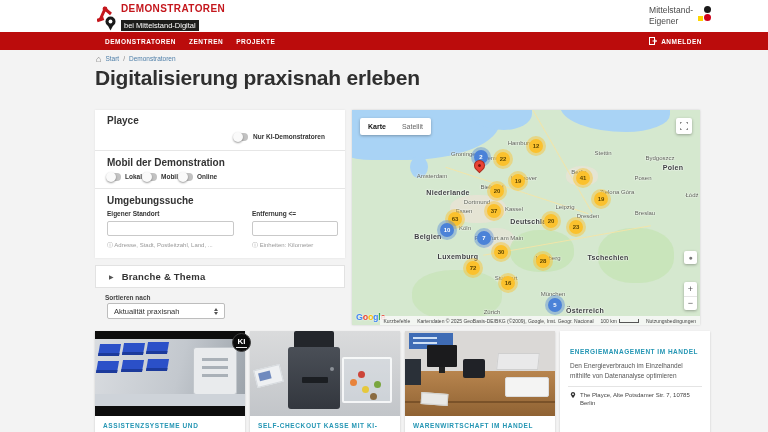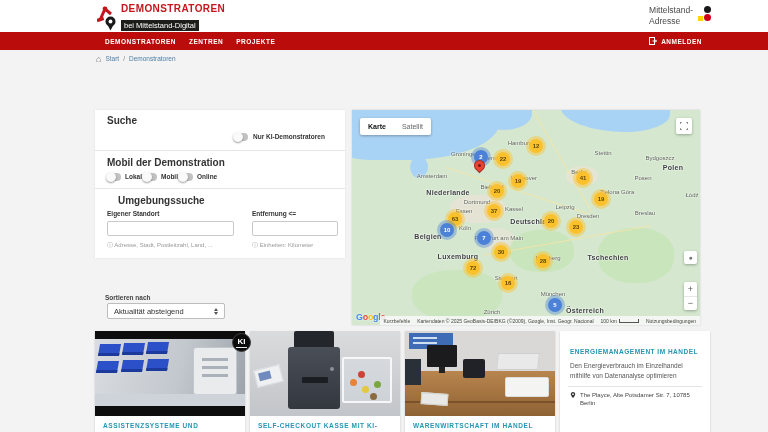--- a/index.html
+++ b/index.html
@@ -154,21 +154,21 @@
         <circle cx="13.5" cy="16.5" r="1.9" fill="#fff"></circle>
       </svg>
       <div class="logo-text">
         <div class="lt1">DEMONSTRATOREN</div>
         <div class="lt2">bei Mittelstand-Digital</div>
       </div>
     </div>
     <div class="brand">
       <div class="brand-text">
         <div>Mittelstand-</div>
-        <div>Adresse</div>
+        <div>Eigener</div>
       </div>
       <div class="flag-dots">
         <span class="d-black"></span>
         <span class="row">
             <span class="d-yellow"></span>
             <span class="d-red"></span>
           </span>
       </div>
     </div>
   </div>
@@ -187,51 +187,56 @@
       <span>ANMELDEN</span>
     </div>
   </div>
 
   <div class="breadcrumb">
     <span class="home-ic">⌂</span>
     <a>Start</a>
     <span>/</span>
     <a>Demonstratoren</a>
   </div>
+  <h1 class="page-title">Digitalisierung praxisnah erleben</h1>
 
   <div class="panel">
-    <div class="sec-h" style="left:12px;top:5px;">Suche</div>
+    <div class="sec-h" style="left:12px;top:5px;">Playce</div>
     <div class="toggle" style="left:139px;top:23px;"></div>
     <div class="tog-label" style="left:158px;top:23px;">Nur KI-Demonstratoren</div>
 
     <div class="divider" style="top:40px;"></div>
 
     <div class="sec-h" style="left:12px;top:47px;">Mobil der Demonstration</div>
     <div class="toggle" style="left:12px;top:63px;"></div>
     <div class="tog-label" style="left:30px;top:63px;">Lokal</div>
     <div class="toggle" style="left:48px;top:63px;"></div>
     <div class="tog-label" style="left:66px;top:63px;">Mobil</div>
     <div class="toggle" style="left:84px;top:63px;"></div>
     <div class="tog-label" style="left:102px;top:63px;">Online</div>
 
     <div class="divider" style="top:78px;"></div>
 
-    <div class="sec-h" style="left:12px;top:85px;margin-left:11px;">Umgebungssuche</div>
+    <div class="sec-h" style="left:12px;top:85px;">Umgebungssuche</div>
     <div class="f-label" style="left:12px;top:100px;">Eigener Standort</div>
     <div class="f-label" style="left:157px;top:100px;">Entfernung &lt;=</div>
     <input class="tin" style="left: 12px; top: 111px; width: 127px; height: 15px;">
     <input class="tin" style="left: 157px; top: 111px; width: 86px; height: 15px;">
     <div class="hint" style="left:12px;top:131px;"><span class="i">ⓘ </span><span>Adresse, Stadt, Postleitzahl, Land, ...</span></div>
     <div class="hint" style="left:157px;top:131px;"><span class="i">ⓘ </span><span>Einheiten: Kilometer</span></div>
   </div>
 
+  <div class="branch-box">
+    <span class="arr">▶</span>
+    <span class="bl">Branche &amp; Thema</span>
+  </div>
 
   <div class="sort-label">Sortieren nach</div>
   <div class="sort-select">
-    <span class="sv">Aktualität absteigend</span>
+    <span class="sv">Aktualität praxisnah</span>
     <span class="sort-arrows">
         <i class="up"></i>
         <i class="dn"></i>
       </span>
   </div>
 
   <div class="map">
     <div class="water" style="left:-22px;top:-20px;width:170px;height:70px;border-radius:0 0 55% 25%;"></div>
     <div class="water" style="left:118px;top:-16px;width:62px;height:36px;border-radius:0 0 50% 60%;"></div>
     <div class="water" style="left:208px;top:-22px;width:110px;height:44px;border-radius:0 0 40% 60%;"></div>

